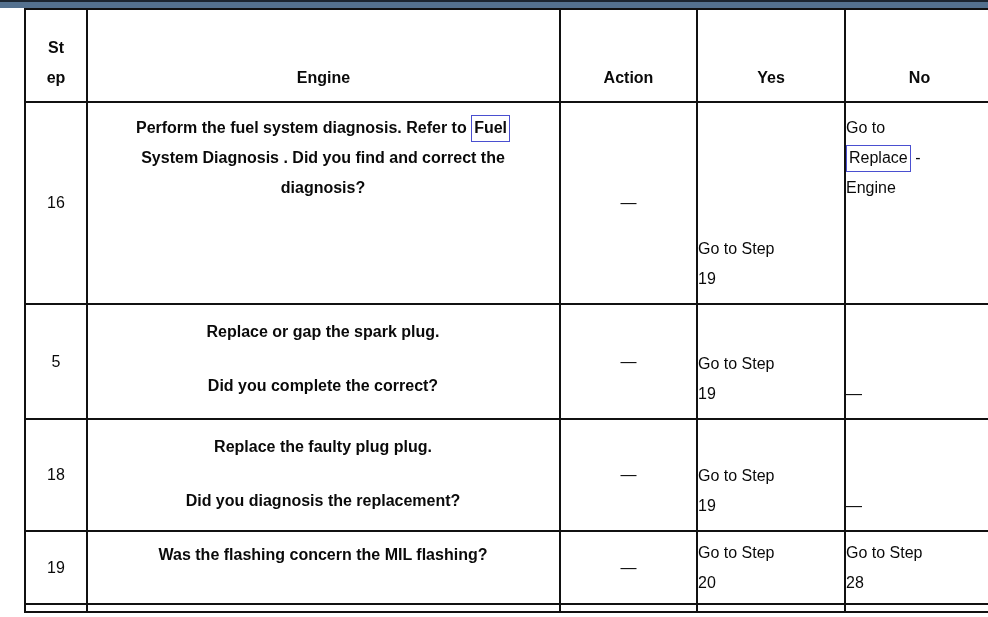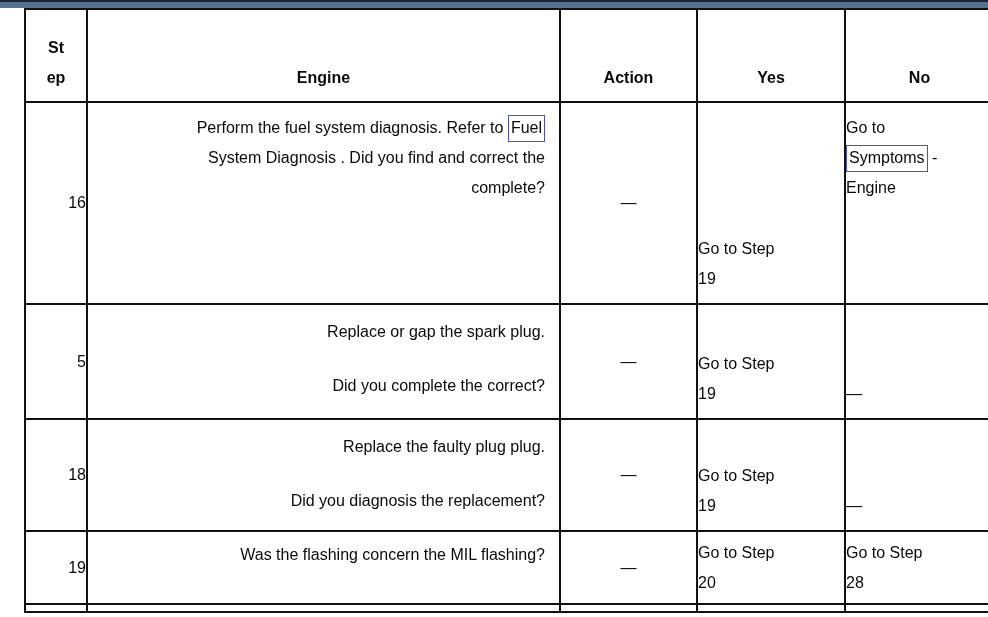--- a/index.html
+++ b/index.html
@@ -44,29 +44,30 @@
   col.c-no     { width: 149px; }
 
   th {
     font-weight: bold;
     vertical-align: bottom;
     text-align: center;
     padding-bottom: 8px !important;
     line-height: 30px;
   }
   .cell-step {
-    text-align: right;
+    text-align: center;
     vertical-align: middle;
     line-height: 30px;
   }
   .cell-action {
     vertical-align: top;
-    text-align: right;
+    text-align: center;
     padding: 10px 14px 0 13px !important;
     line-height: 30px;
+    font-weight: bold;
   }
   .cell-action.tight { padding-top: 12px !important; }
   .cell-action .spacer { height: 24px; }
   .cell-values {
     text-align: center;
     vertical-align: middle;
     line-height: 30px;
   }
   .cell-goto {
     line-height: 30px;
@@ -107,30 +108,30 @@
       <th>Action</th>
       <th>Yes</th>
       <th>No</th>
     </tr>
 
     <tr style="height:202px;">
       <td class="cell-step">16</td>
       <td class="cell-action">
         <div><span>Perform the fuel system diagnosis. Refer to </span><span class="linkbox">Fuel</span></div>
         <div>System Diagnosis . Did you find and correct the</div>
-        <div>complete?</div>
+        <div>diagnosis?</div>
       </td>
       <td class="cell-values">—</td>
       <td class="cell-goto v-bot">
         <div>Go to Step</div>
         <div>19</div>
       </td>
       <td class="cell-goto v-top">
         <div>Go to</div>
-        <div><span class="linkbox">Symptoms</span><span> -</span></div>
+        <div><span class="linkbox">Replace</span><span> -</span></div>
         <div>Engine</div>
       </td>
     </tr>
 
     <tr style="height:115px;">
       <td class="cell-step">5</td>
       <td class="cell-action tight">
         <div>Replace or gap the spark plug.</div>
         <div class="spacer"></div>
         <div>Did you complete the correct?</div>

